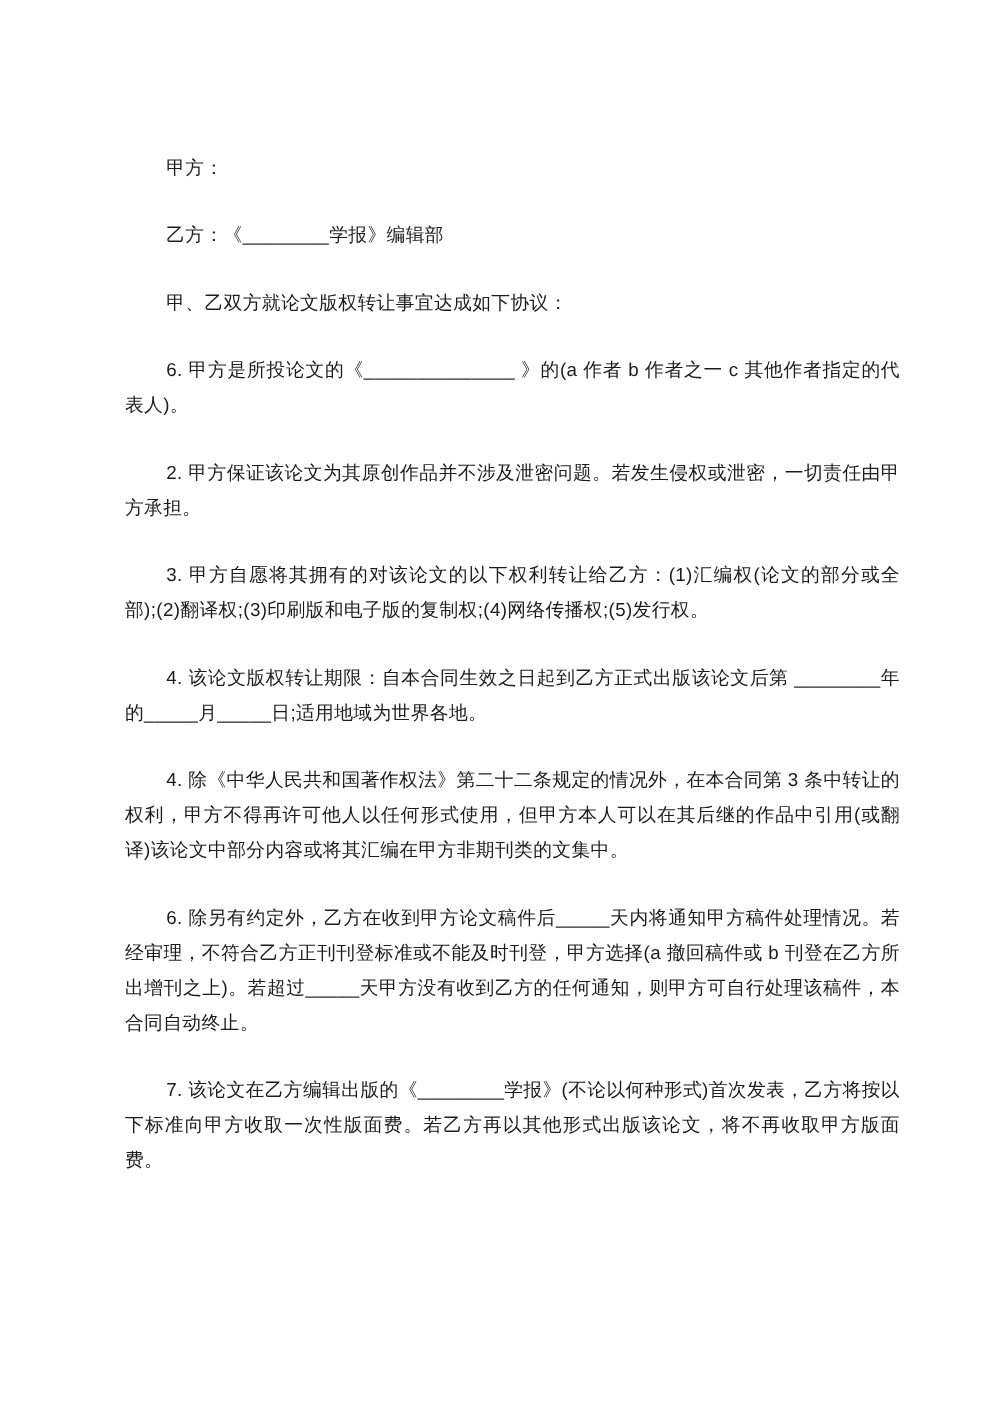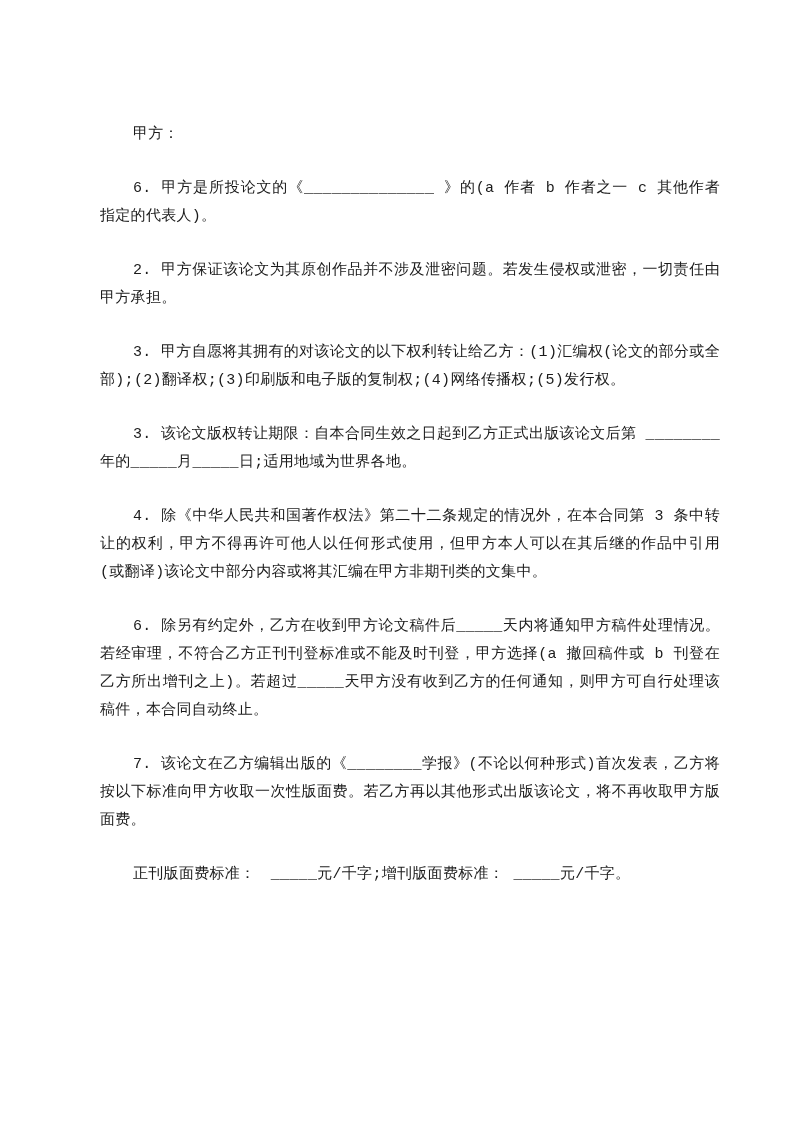--- a/index.html
+++ b/index.html
@@ -15,40 +15,40 @@
     background: #ffffff;
     overflow: hidden;
     font-family: "Liberation Sans", "DejaVu Sans", sans-serif;
     color: #1b1b1b;
   }
   .content {
     position: absolute;
     top: 121px;
     left: 100px;
     width: 620px;
-    font-family: Liberation Mono, monospace;
   }
   .content p {
     margin: 0 0 26px 0;
     font-size: 15px;
     line-height: 28px;
     letter-spacing: 0.3px;
     text-align: justify;
     text-indent: 2.2em;
     word-break: break-all;
   }
 </style>
 </head>
 <body>
 
 <div class="page">
   <div class="content">
     <p>甲方：</p>
+    <p>乙方：《________学报》编辑部</p>
+    <p>甲、乙双方就论文版权转让事宜达成如下协议：</p>
     <p>6. 甲方是所投论文的《______________ 》的(a 作者 b 作者之一 c 其他作者指定的代表人)。</p>
     <p>2. 甲方保证该论文为其原创作品并不涉及泄密问题。若发生侵权或泄密，一切责任由甲方承担。</p>
     <p>3. 甲方自愿将其拥有的对该论文的以下权利转让给乙方：(1)汇编权(论文的部分或全部);(2)翻译权;(3)印刷版和电子版的复制权;(4)网络传播权;(5)发行权。</p>
-    <p>3. 该论文版权转让期限：自本合同生效之日起到乙方正式出版该论文后第 ________年的_____月_____日;适用地域为世界各地。</p>
+    <p>4. 该论文版权转让期限：自本合同生效之日起到乙方正式出版该论文后第 ________年的_____月_____日;适用地域为世界各地。</p>
     <p>4. 除《中华人民共和国著作权法》第二十二条规定的情况外，在本合同第 3 条中转让的权利，甲方不得再许可他人以任何形式使用，但甲方本人可以在其后继的作品中引用(或翻译)该论文中部分内容或将其汇编在甲方非期刊类的文集中。</p>
     <p>6. 除另有约定外，乙方在收到甲方论文稿件后_____天内将通知甲方稿件处理情况。若经审理，不符合乙方正刊刊登标准或不能及时刊登，甲方选择(a 撤回稿件或 b 刊登在乙方所出增刊之上)。若超过_____天甲方没有收到乙方的任何通知，则甲方可自行处理该稿件，本合同自动终止。</p>
     <p>7. 该论文在乙方编辑出版的《________学报》(不论以何种形式)首次发表，乙方将按以下标准向甲方收取一次性版面费。若乙方再以其他形式出版该论文，将不再收取甲方版面费。</p>
-    <p>正刊版面费标准：　_____元/千字;增刊版面费标准： _____元/千字。</p>
   </div>
 </div>
 
 </body></html>

